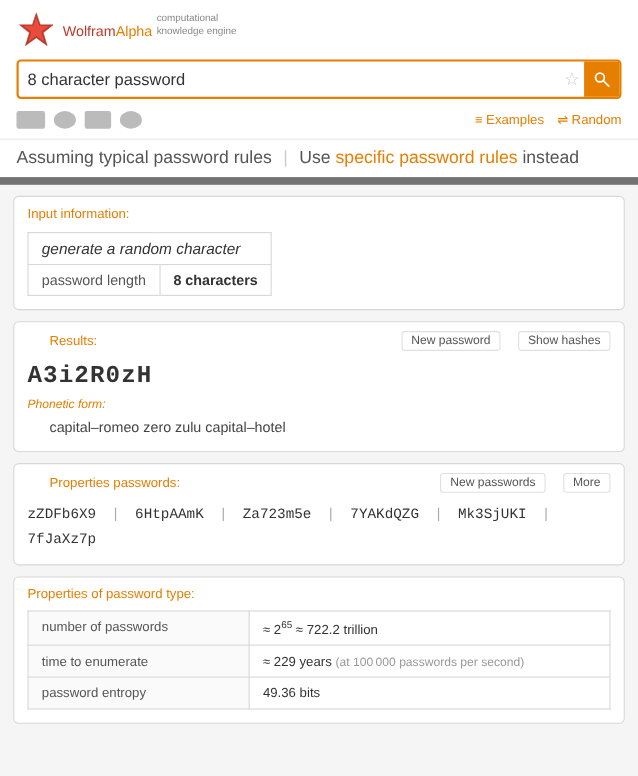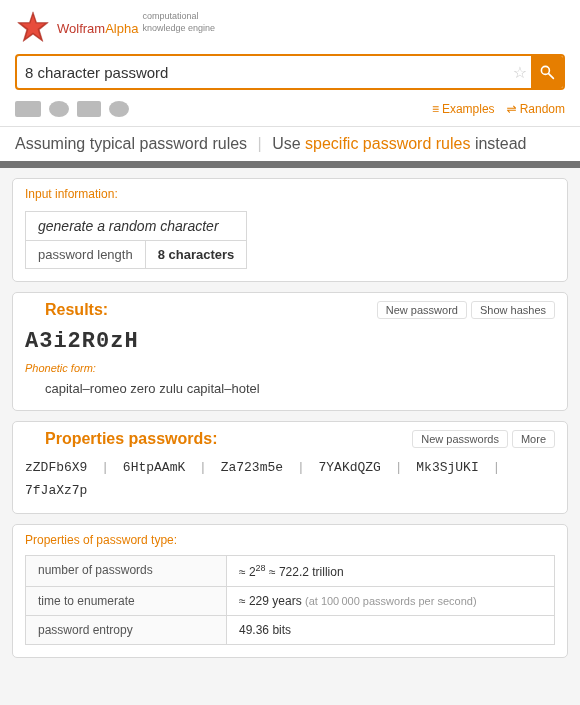--- a/index.html
+++ b/index.html
@@ -179,27 +179,27 @@
 
     
     .results-header {
       display: flex;
       align-items: center;
       justify-content: space-between;
       padding: 8px 12px 4px 12px;
     }
     .results-title {
       color: #e67e00;
-      font-size: 16px;
-      font-weight: bold;
+      font-size: 12px;
+      font-weight: normal;
       padding-left: 20px;
     }
     .results-buttons {
       display: flex;
-      gap: 4px;
+      gap: 16px;
       margin-left: 40px;
     }
     .pill-btn {
       border: 1px solid #e0e0e0;
       border-radius: 3px;
       padding: 2px 8px;
       font-size: 11px;
       cursor: pointer;
       background: white;
       color: #555;
@@ -375,21 +375,21 @@
   </div>
 
   <div class="card">
     <div class="card-header">Properties of password type:</div>
     <div class="card-body" style="padding-top:4px;">
       <table class="prop-table">
         <tbody>
             <tr>
           <td>number of passwords</td>
           <td>
-            <span>≈ 2<sup>28</sup> ≈ 722.2 trillion</span>
+            <span>≈ 2<sup>65</sup> ≈ 722.2 trillion</span>
           </td>
         </tr>
         <tr>
           <td>time to enumerate</td>
           <td>
             <span>≈ 229 years</span>
             <span class="small-note"> (at 100 000 passwords per second)</span>
           </td>
         </tr>
         <tr>

